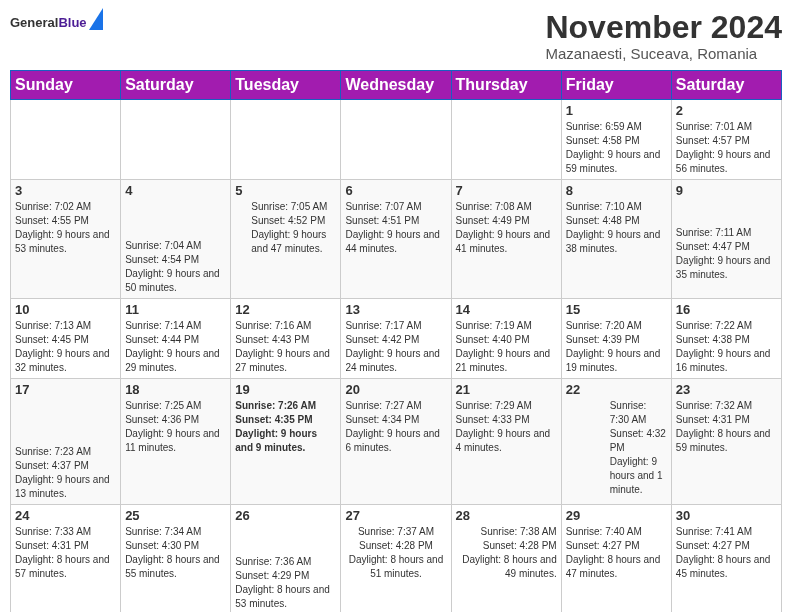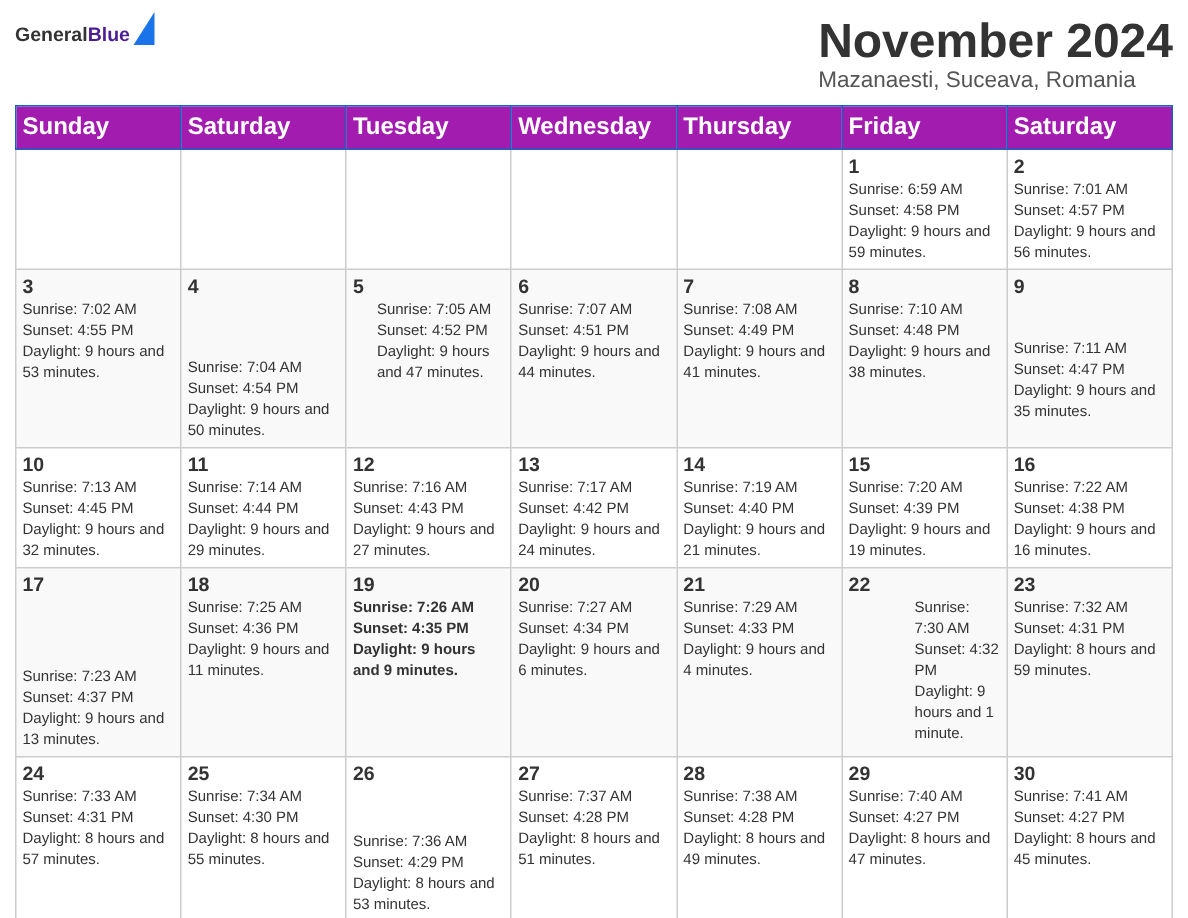--- a/index.html
+++ b/index.html
@@ -295,27 +295,27 @@
 Daylight: 8 hours and 55 minutes.</div>
           </td>
           <td>
             <span class="day-number">26</span>
             <div class="day-info" style="white-space: pre-wrap; margin-top: 32px;">Sunrise: 7:36 AM
 Sunset: 4:29 PM
 Daylight: 8 hours and 53 minutes.</div>
           </td>
           <td>
             <span class="day-number">27</span>
-            <div class="day-info" style="white-space: pre-wrap;">Sunrise: 7:37 AM
+            <div class="day-info" style="white-space: pre-wrap; text-align: center;">Sunrise: 7:37 AM
 Sunset: 4:28 PM
 Daylight: 8 hours and 51 minutes.</div>
           </td>
           <td>
             <span class="day-number">28</span>
-            <div class="day-info" style="white-space: pre-wrap;">Sunrise: 7:38 AM
+            <div class="day-info" style="white-space: pre-wrap; text-align: right;">Sunrise: 7:38 AM
 Sunset: 4:28 PM
 Daylight: 8 hours and 49 minutes.</div>
           </td>
           <td>
             <span class="day-number">29</span>
             <div class="day-info" style="white-space: pre-wrap;">Sunrise: 7:40 AM
 Sunset: 4:27 PM
 Daylight: 8 hours and 47 minutes.</div>
           </td>
           <td>

